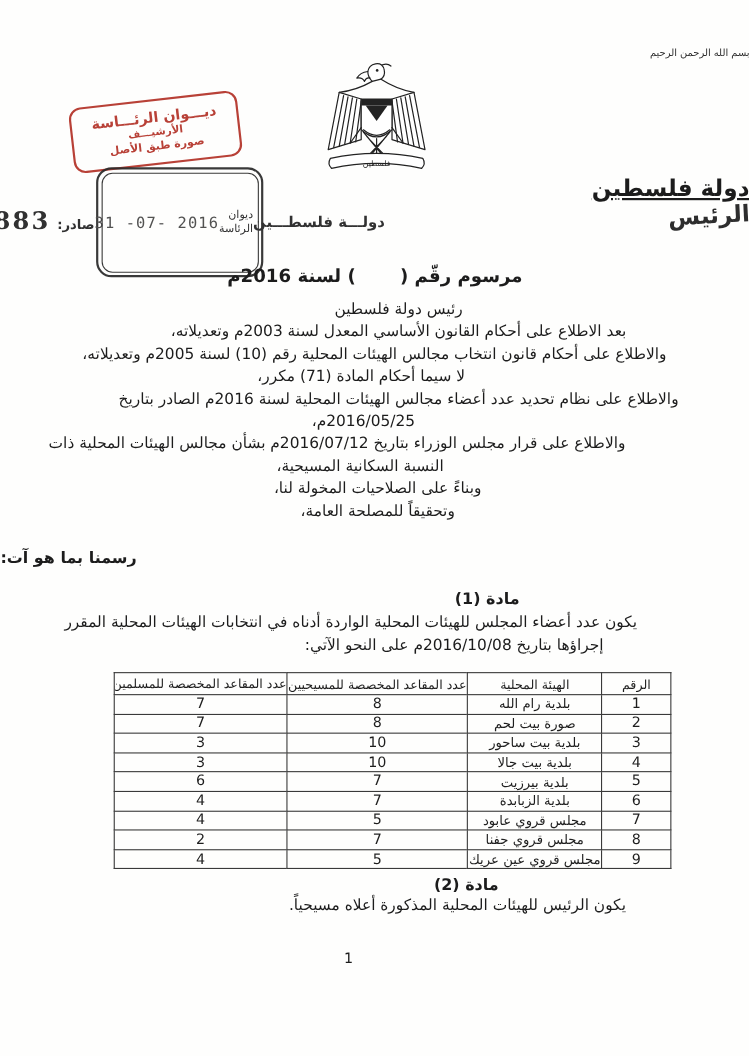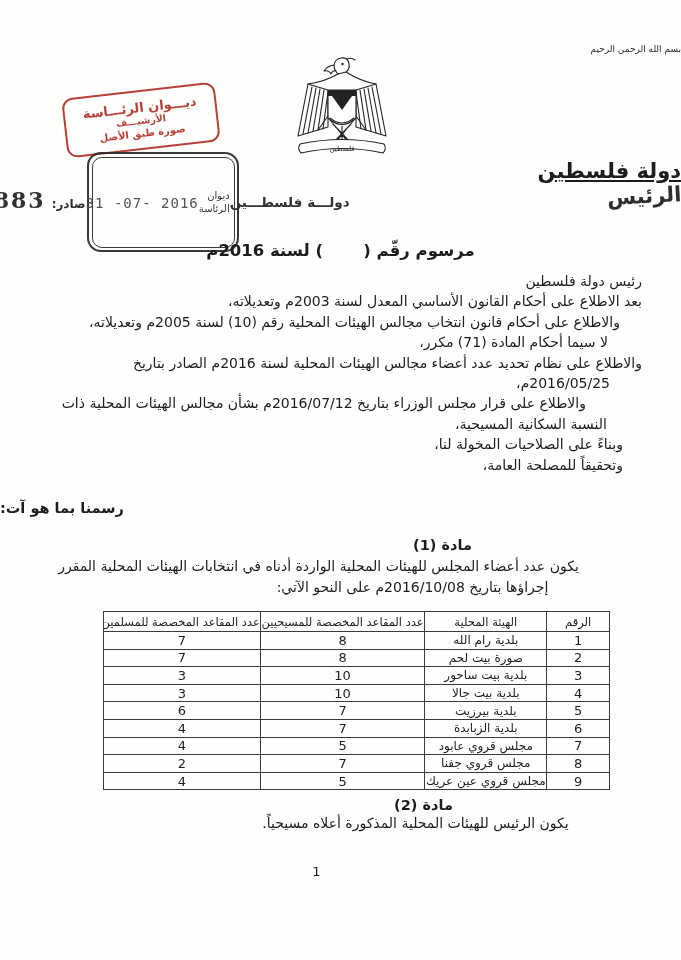--- a/index.html
+++ b/index.html
@@ -47,21 +47,21 @@
   .president-sig{
     font-size:21px;font-weight:bold;letter-spacing:1px;line-height:26px;
     transform:rotate(-3deg);display:inline-block;opacity:.92;
   }
   
   .title{
     position:absolute;top:241px;left:0;width:100%;text-align:center;
     font-size:16.5px;font-weight:bold;white-space:nowrap;
   }
   .preamble{
-    position:absolute;top:271px;left:62px;width:580px;text-align:right;
+    position:absolute;top:271px;left:72px;width:580px;text-align:center;
     font-size:14px;line-height:20.4px;
   }
   .preamble>div{white-space:nowrap;}
   .preamble>div:nth-child(3){transform:translateX(-22px);}
   .preamble>div:nth-child(4){transform:translateX(-34px);}
   .preamble>div:nth-child(6){transform:translateX(-32px);}
   .preamble>div:nth-child(7){transform:translateX(-56px);}
   .preamble>div:nth-child(8){transform:translateX(-35px);}
   .preamble>div:nth-child(9),
   .preamble>div:nth-child(10),

